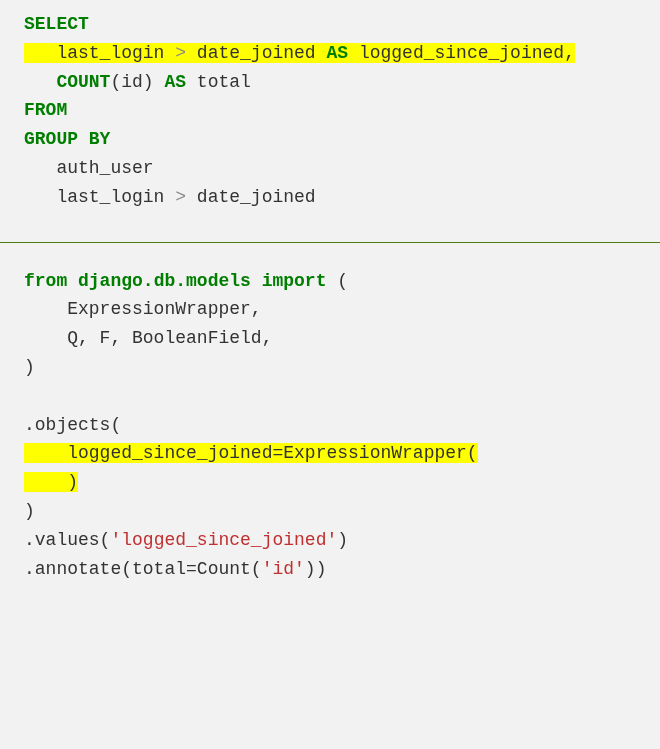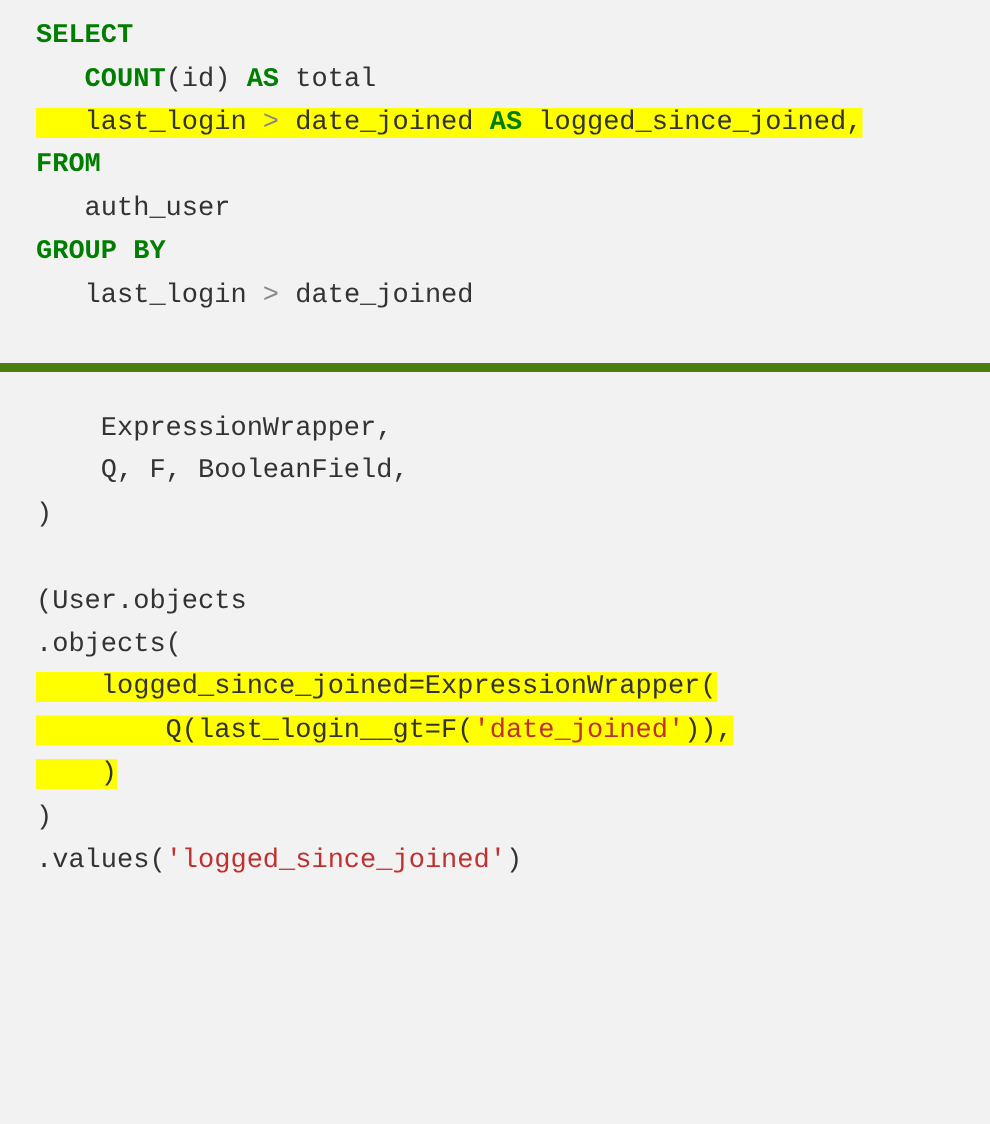--- a/index.html
+++ b/index.html
@@ -9,51 +9,51 @@
     font-family: "SimSun", "NSimSun", "Courier New", monospace;
     font-size: 18px;
     line-height: 1.6;
     color: #333;
     width: 660px;
   }
   .codeblock {
     padding: 10px 24px 20px 24px;
   }
   .block1 {
-    border-bottom: 6px solid #4d7c0f;
+    border-bottom: 1px solid #4d7c0f;
     padding-bottom: 30px;
   }
   .block2 {
     padding-top: 24px;
     padding-bottom: 24px;
   }
   .kw { color: #007e00; font-weight: bold; }
   .hl { background: #ffff00; }
   .str { color: #c03030; }
   .line { white-space: pre; }
   .gt-sym { color: #888; }
 </style>
 </head>
 <body>
 
 <div class="codeblock block1">
   <div class="line"><span class="kw">SELECT</span></div>
+  <div class="line"><span class="hl"><span>   last_login </span><span class="gt-sym">&gt;</span><span> date_joined </span><span class="kw">AS</span><span> logged_since_joined,</span></span></div>
   <div class="line"><span>   </span><span class="kw">COUNT</span><span>(id) </span><span class="kw">AS</span><span> total</span></div>
-  <div class="line"><span class="hl"><span>   last_login </span><span class="gt-sym">&gt;</span><span> date_joined </span><span class="kw">AS</span><span> logged_since_joined,</span></span></div>
   <div class="line"><span class="kw">FROM</span></div>
+  <div class="line"><span class="kw">GROUP BY</span></div>
   <div class="line"><span>   auth_user</span></div>
-  <div class="line"><span class="kw">GROUP BY</span></div>
   <div class="line"><span>   last_login </span><span class="gt-sym">&gt;</span><span> date_joined</span></div>
 </div>
 
 <div class="codeblock block2">
+  <div class="line"><span class="kw">from</span><span class="kw"> django.db.models </span><span class="kw">import</span><span> (</span></div>
   <div class="line"><span>    ExpressionWrapper,</span></div>
   <div class="line"><span>    Q, F, BooleanField,</span></div>
   <div class="line"><span>)</span></div>
   <div class="line"><span></span>&nbsp;</div>
-  <div class="line"><span>(User.objects</span></div>
   <div class="line"><span>.objects(</span></div>
   <div class="line"><span class="hl"><span>    logged_since_joined=ExpressionWrapper(</span></span></div>
-  <div class="line"><span class="hl"><span>        Q(last_login__gt=F(</span><span class="str">'date_joined'</span><span>)),</span></span></div>
   <div class="line"><span class="hl"><span>    )</span></span></div>
   <div class="line"><span>)</span></div>
   <div class="line"><span>.values(</span><span class="str">'logged_since_joined'</span><span>)</span></div>
+  <div class="line"><span>.annotate(total=Count(</span><span class="str">'id'</span><span>))</span></div>
 </div>
 
 </body></html>

